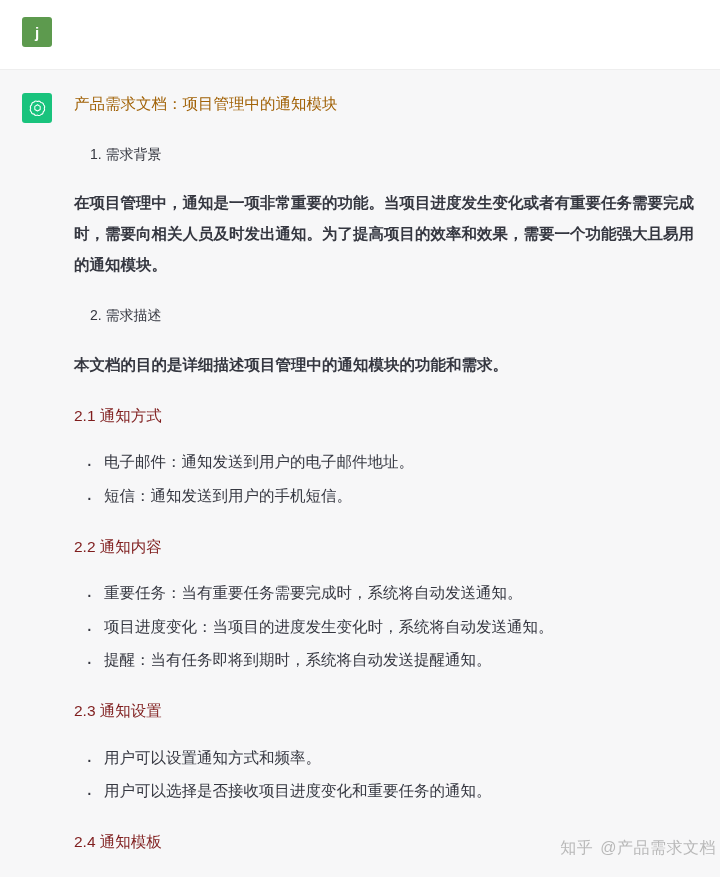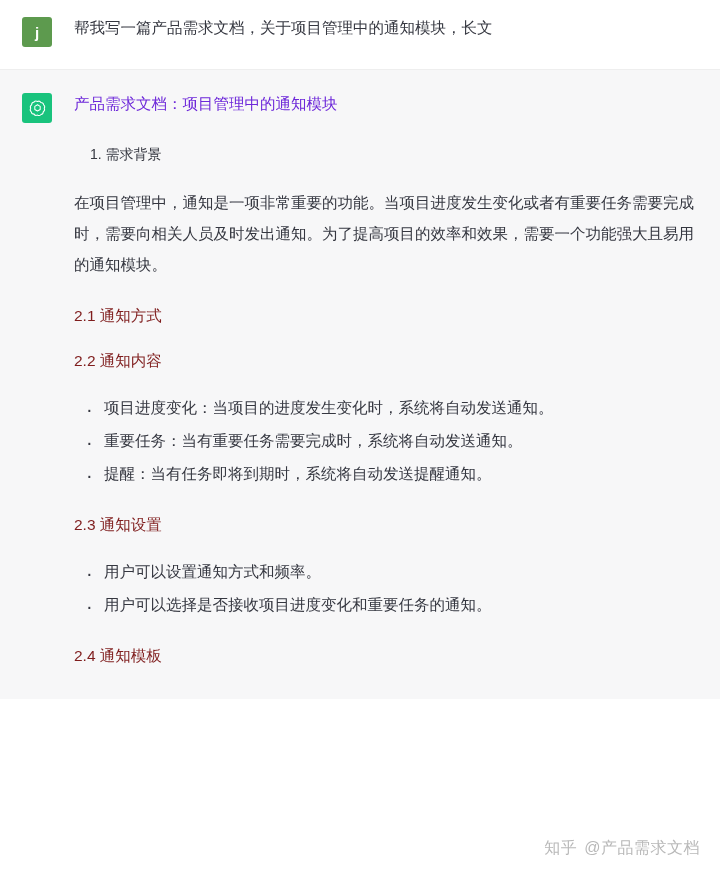--- a/index.html
+++ b/index.html
@@ -67,21 +67,21 @@
   .user-text {
     font-size: 15.5px;
     line-height: 1.55;
     color: #353740;
   }
 
   
   .doc-title {
     font-size: 15.5px;
     line-height: 1.6;
-    color: #6d28d9;
+    color: #a16207;
     margin: 0 0 26px 0;
   }
 
   .h-num {
     font-size: 14px;
     line-height: 1.6;
     color: #353740;
     margin: 0 0 22px 0;
     padding-left: 16px;
   }
@@ -91,20 +91,21 @@
     line-height: 1.6;
     color: #7f1d1d;
     margin: 0 0 20px 0;
   }
 
   .para {
     font-size: 15.5px;
     line-height: 2.0;
     color: #353740;
     margin: 0 0 24px 0;
+    font-weight: bold;
   }
 
   ul.bullets {
     list-style: none;
     margin: 0 0 26px 0;
     padding: 0 0 0 8px;
   }
   ul.bullets li {
     font-size: 15.5px;
     line-height: 1.75;
@@ -120,21 +121,21 @@
     left: 4px;
     top: -2px;
     font-size: 20px;
     line-height: 1.75;
     color: #353740;
   }
 
   
   .watermark {
     position: absolute;
-    right: 20px;
+    right: 4px;
     bottom: 18px;
     display: flex;
     align-items: center;
     gap: 7px;
     color: #b4b4b4;
     font-size: 16px;
     letter-spacing: 0.5px;
   }
   .watermark .zhihu {
     font-size: 16px;
@@ -145,47 +146,50 @@
     font-size: 16px;
     color: #b9b9b9;
   }
 </style>
 </head>
 <body>
 
 <div class="msg msg-user">
   <div class="avatar avatar-user">
     <span>j</span>
-  </div>
-  <div class="msg-body">
-    <div class="user-text">帮我写一篇产品需求文档，关于项目管理中的通知模块，长文</div>
   </div>
 </div>
 
 <div class="msg msg-assistant">
   <div class="avatar avatar-assistant">
     <svg width="19" height="19" viewBox="0 0 24 24" fill="none" stroke="#ffffff" stroke-width="1.3" stroke-linecap="round" stroke-linejoin="round" aria-hidden="true">
       <path d="M12 3.2c-1.5-.9-3.4-.6-4.5.7M7.5 3.9C5.8 4.2 4.6 5.7 4.6 7.4M4.6 7.4c-1.5.9-2 2.8-1.2 4.3M3.4 11.7c-.9 1.5-.6 3.4.7 4.5M4.1 16.2c.3 1.7 1.8 2.9 3.5 2.9M7.6 19.1c.9 1.5 2.8 2 4.3 1.2M11.9 20.3c1.5.9 3.4.6 4.5-.7M16.4 19.6c1.7-.3 2.9-1.8 2.9-3.5M19.3 16.1c1.5-.9 2-2.8 1.2-4.3M20.5 11.8c.9-1.5.6-3.4-.7-4.5M19.8 7.3c-.3-1.7-1.8-2.9-3.5-2.9M16.3 4.4c-.9-1.5-2.8-2-4.3-1.2"></path>
       <path d="M8.6 9.3l3.4-2 3.4 2v3.9l-3.4 2-3.4-2z"></path>
     </svg>
   </div>
   <div class="msg-body">
 
     <p class="doc-title">产品需求文档：项目管理中的通知模块</p>
 
     <p class="h-num">1. 需求背景</p>
     <p class="para">在项目管理中，通知是一项非常重要的功能。当项目进度发生变化或者有重要任务需要完成时，需要向相关人员及时发出通知。为了提高项目的效率和效果，需要一个功能强大且易用的通知模块。</p>
 
+    <p class="h-num">2. 需求描述</p>
+    <p class="para">本文档的目的是详细描述项目管理中的通知模块的功能和需求。</p>
 
     <p class="h-sub">2.1 通知方式</p>
+    <ul class="bullets">
+      <li>电子邮件：通知发送到用户的电子邮件地址。</li>
+      <li>短信：通知发送到用户的手机短信。</li>
+    </ul>
 
     <p class="h-sub">2.2 通知内容</p>
     <ul class="bullets">
+      <li>重要任务：当有重要任务需要完成时，系统将自动发送通知。</li>
       <li>项目进度变化：当项目的进度发生变化时，系统将自动发送通知。</li>
-      <li>重要任务：当有重要任务需要完成时，系统将自动发送通知。</li>
       <li>提醒：当有任务即将到期时，系统将自动发送提醒通知。</li>
     </ul>
 
     <p class="h-sub">2.3 通知设置</p>
     <ul class="bullets">
       <li>用户可以设置通知方式和频率。</li>
       <li>用户可以选择是否接收项目进度变化和重要任务的通知。</li>
     </ul>
 
     <p class="h-sub">2.4 通知模板</p>

